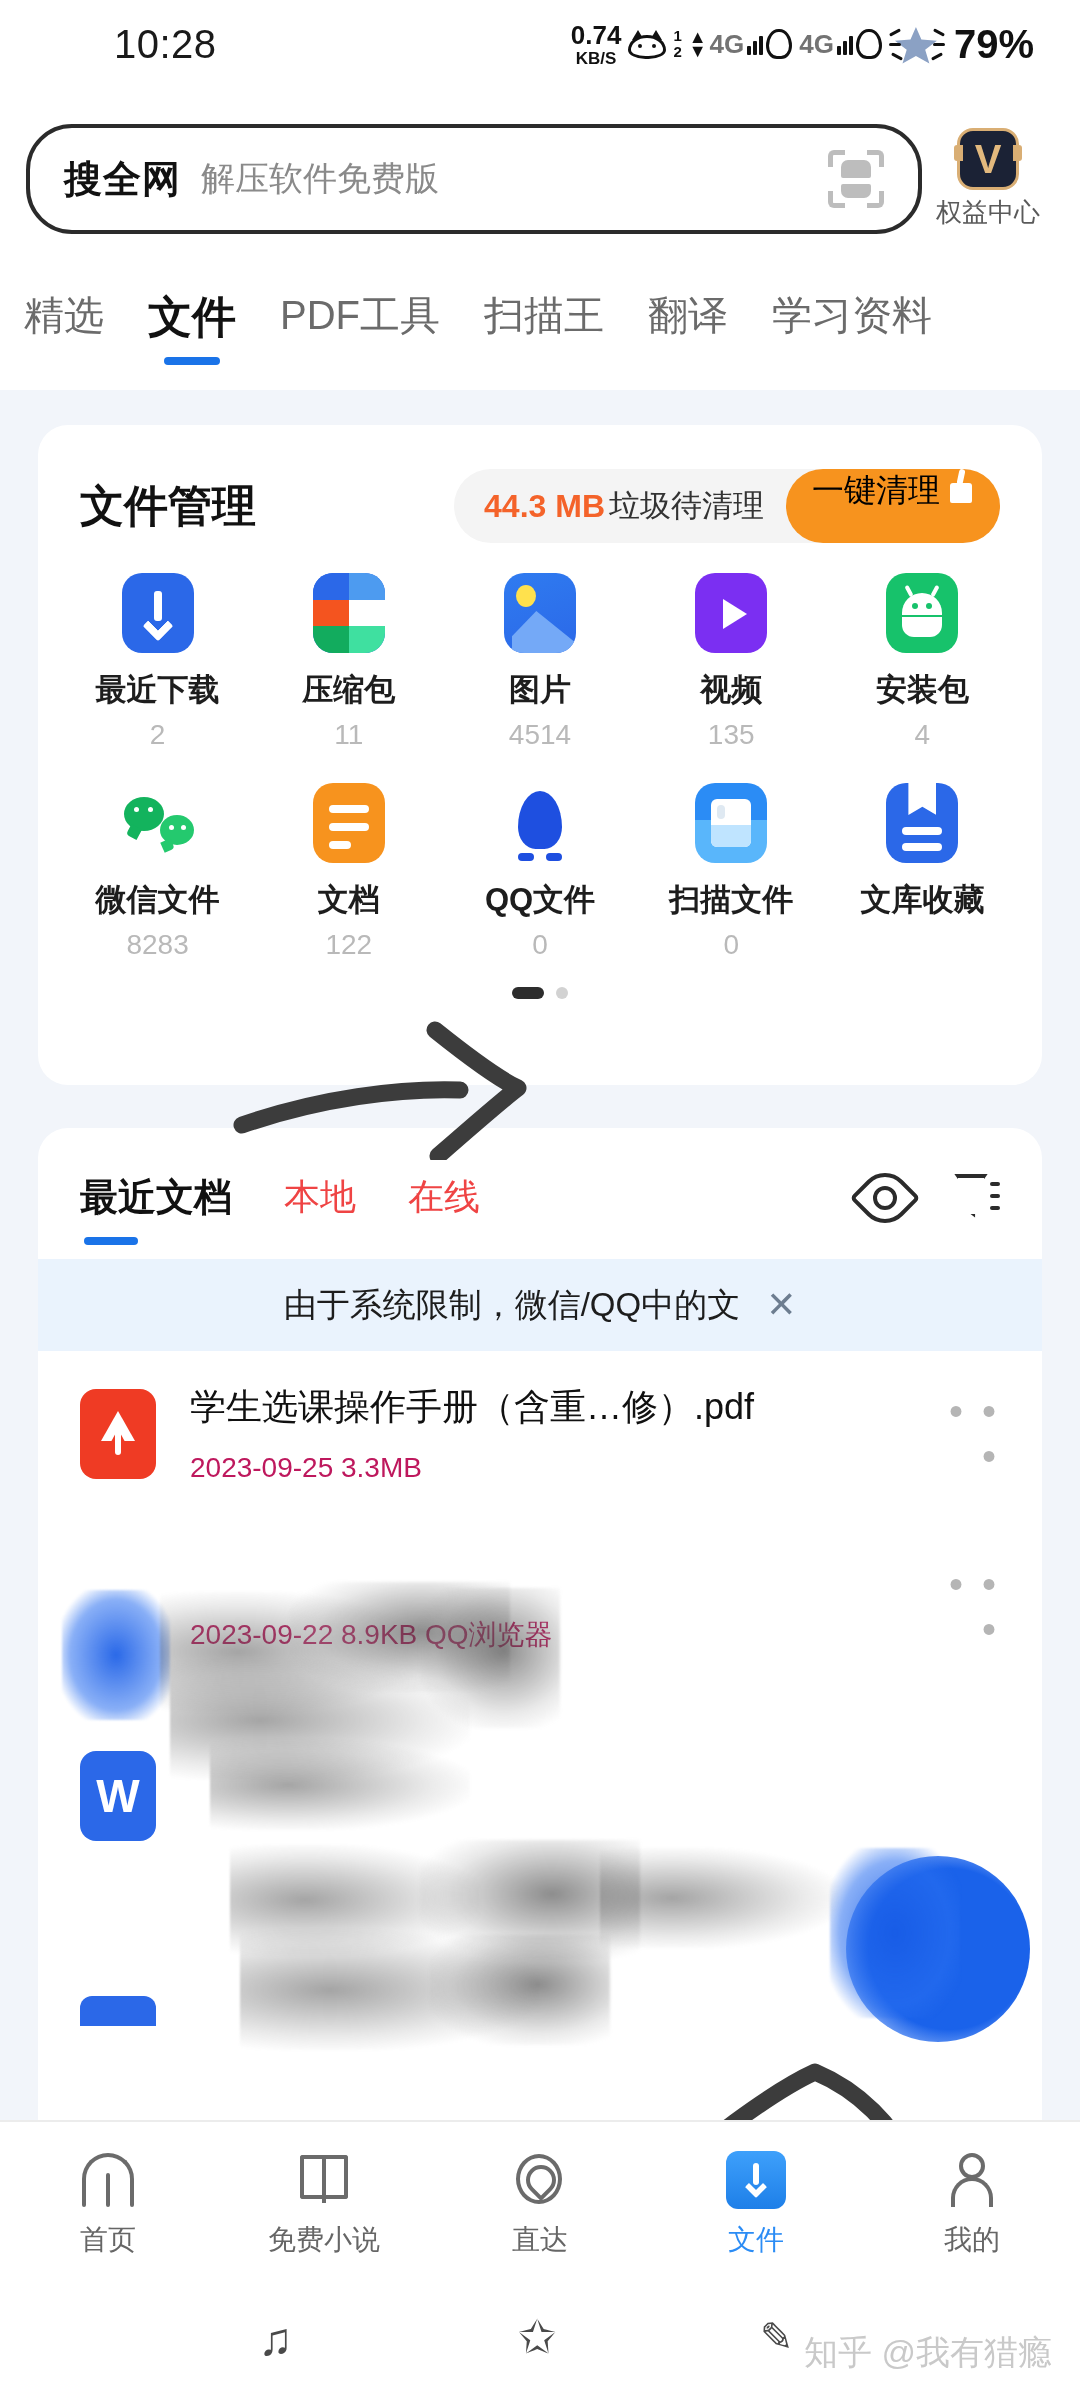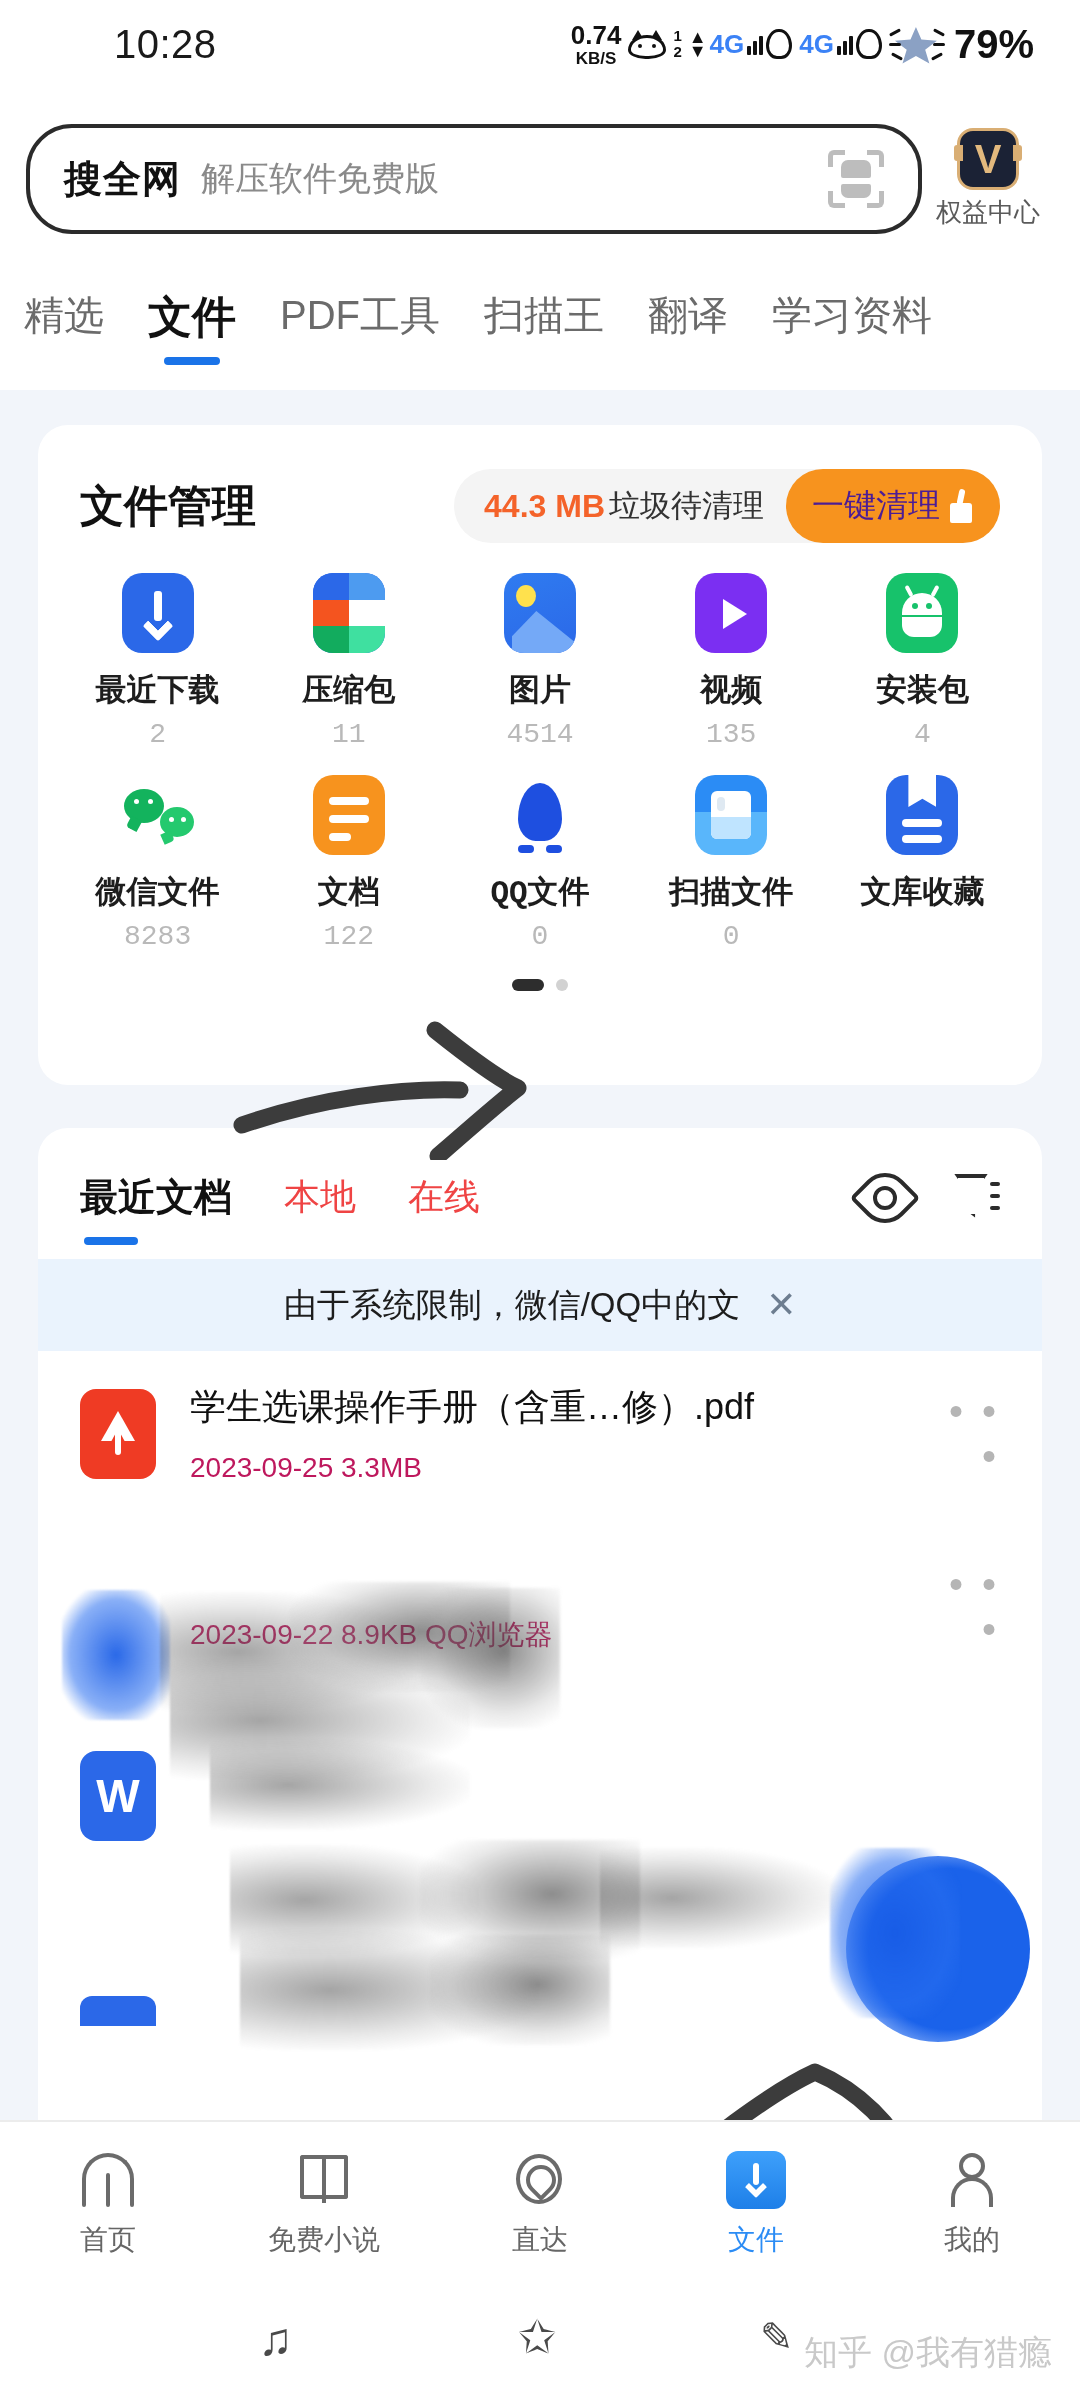--- a/index.html
+++ b/index.html
@@ -50,21 +50,21 @@
   }
   .sb-cat .ear-l { left: 4px; } .sb-cat .ear-r { right: 4px; }
   .sb-cat .eye-l, .sb-cat .eye-r {
     position: absolute; top: 15px; width: 4px; height: 4px;
     border-radius: 50%; background: #111;
   }
   .sb-cat .eye-l { left: 10px; } .sb-cat .eye-r { right: 10px; }
   .sb-simnum { display: flex; flex-direction: column; font-size: 15px; color: #111; line-height: 1.1; font-weight: 600; }
   .sb-sig { display: flex; align-items: center; gap: 3px; }
   .sb-arrows { font-size: 18px; color: #111; line-height: 0.8; display:flex; flex-direction:column; }
-  .sb-4g { font-size: 26px; font-weight: 700; color: #3b82f6; }
+  .sb-4g { font-size: 26px; font-weight: 700; color: #737373; }
   .sb-bars { display: flex; align-items: flex-end; gap: 2px; height: 22px; }
   .sb-bars i { display: block; width: 4px; background: #111; border-radius: 1px; }
   .sb-bars i:nth-child(1){height:9px;} .sb-bars i:nth-child(2){height:14px;} .sb-bars i:nth-child(3){height:19px;}
   .sb-blob {
     width: 26px; height: 30px; border: 3px solid #111; background: #fff;
     border-radius: 48% 48% 42% 42% / 56% 56% 44% 44%;
   }
   .sb-batt { position: relative; width: 56px; height: 46px; }
   .sb-batt .star {
     position:absolute; left: 6px; top: 6px; width: 42px; height: 38px;
@@ -137,30 +137,30 @@
   .fm-head { display: flex; align-items: center; padding: 44px 42px 0 42px; }
   .fm-title { font-size: 44px; font-weight: 700; color: #111; }
   .fm-clean {
     margin-left: auto; height: 74px; border-radius: 37px; background: #f4f4f4;
     display: flex; align-items: center; padding-left: 30px;
   }
   .fm-clean .size { font-size: 32px; font-weight: 700; color: #f4632a; }
   .fm-clean .txt { font-size: 31px; color: #333; margin-left: 4px; }
   .fm-clean .btn {
     margin-left: 22px; height: 74px; border-radius: 37px; background: #f7931e;
-    display: flex; align-items: center; gap: 8px; padding: 0 26px;
-    font-size: 32px; color: #4c1d95; font-weight: 500;
+    display: flex; gap: 8px; padding: 0 26px;
+    font-size: 32px; color: #000000; font-weight: 500;
   }
   .broom { width: 26px; height: 34px; position: relative; }
   .broom .h { position:absolute; left:10px; top:0; width:6px; height:16px; background:#fff; border-radius:3px; transform: rotate(12deg);}
   .broom .b { position:absolute; left:2px; bottom:0; width:22px; height:20px; background:#fff; border-radius:3px 3px 2px 2px;}
 
   .fm-grid {
     display: grid; grid-template-columns: repeat(5, 1fr);
-    padding: 30px 24px 0 24px; row-gap: 22px; font-family: Liberation Mono, monospace;
+    padding: 30px 24px 0 24px; row-gap: 30px;
   }
   .fm-item { display: flex; flex-direction: column; align-items: center; }
   .fm-ico { width: 72px; height: 80px; border-radius: 20px; position: relative; overflow: hidden; }
   .fm-name { font-size: 31px; font-weight: 700; color: #1d1d1d; margin-top: 16px; white-space: nowrap; }
   .fm-cnt { font-size: 28px; color: #b9b9b9; margin-top: 8px; min-height: 34px; }
 
   .ic-dl { background: #2b68e8; }
   .ic-dl .ar { position:absolute; left:50%; top:18px; transform: translateX(-50%); width: 8px; height: 30px; background:#fff; border-radius:3px;}
   .ic-dl .ah { position:absolute; left:50%; top:42px; transform: translateX(-50%) rotate(45deg); width: 22px; height: 22px; border-right:8px solid #fff; border-bottom:8px solid #fff; border-radius:3px;}
   .ic-zip { background: #2b68e8; }

